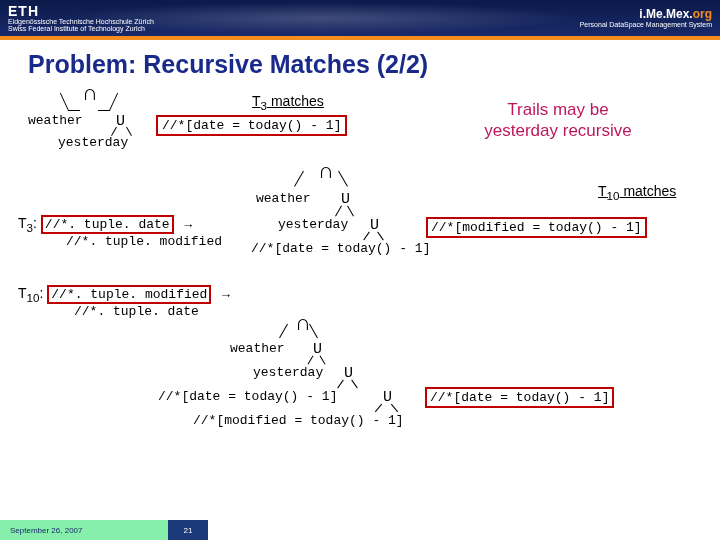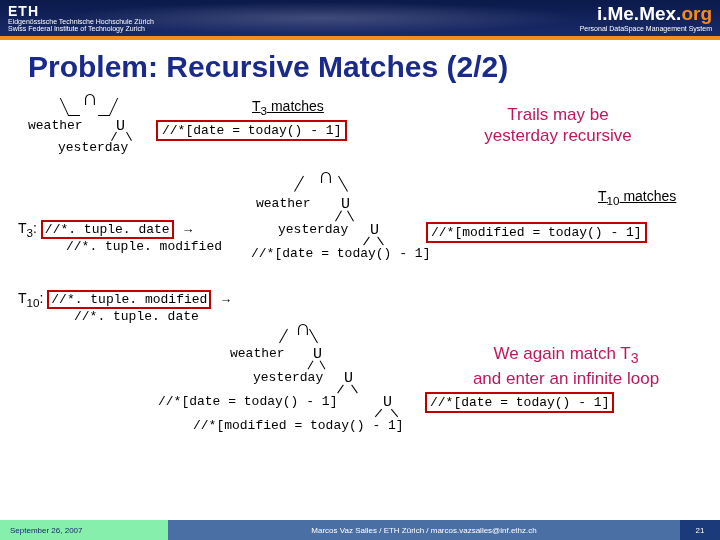--- a/index.html
+++ b/index.html
@@ -36,30 +36,30 @@
     flex-direction: column;
     font-size: 7px;
     line-height: 1;
   }
   .eth-logo strong { font-size: 14px; letter-spacing: 1px; }
   .imemex {
     text-align: right;
     font-size: 7px;
     line-height: 1.1;
   }
-  .imemex strong { font-size: 19px; }
+  .imemex strong { font-size: 12px; }
   .imemex strong .org { color: #f68b1e; }
   .underbar { height: 4px; background: #f68b1e; }
   .slide {
     padding: 10px 28px 0 28px;
     position: relative;
     height: 460px;
   }
   .title {
-    font-size: 30px;
+    font-size: 25px;
     font-weight: bold;
     color: #1a2a8a;
     margin-bottom: 6px;
   }
   .content {
     font-family: "Courier New", monospace;
     font-size: 13px;
     color: #000;
     position: relative;
     height: 400px;
@@ -201,25 +201,20 @@
     <div class="abs" style="left:326px; top:294px; border-left:1px solid #000; height:10px; transform:rotate(-35deg);"></div>
     <div class="abs" style="left:130px; top:304px;">//*[date = today() - 1]</div>
     <div class="abs" style="left:355px; top:304px;"><span class="union">U</span></div>
     <div class="abs" style="left:350px; top:318px; border-left:1px solid #000; height:10px; transform:rotate(40deg);"></div>
     <div class="abs" style="left:366px; top:318px; border-left:1px solid #000; height:10px; transform:rotate(-40deg);"></div>
     <div class="abs" style="left:165px; top:328px;">//*[modified = today() - 1]</div>
     <div class="abs redbox" style="left:397px; top:302px; padding:1px 3px;">
       <span>//*[date = today() - 1]</span>
     </div>
 
-    <div class="abs annot" style="left:408px; top:253px; width:260px;">
-      <span>We again match T</span><sub>3</sub><br>
-      <span>and enter an infinite loop</span>
-    </div>
 
   </div>
 </div>
 
 <div class="footer">
   <div class="f1">September 26, 2007</div>
-  <div class="f2">Marcos Vaz Salles / ETH Zürich / marcos.vazsalles@inf.ethz.ch</div>
   <div class="f3">21</div>
 </div>
 
 </body></html>

